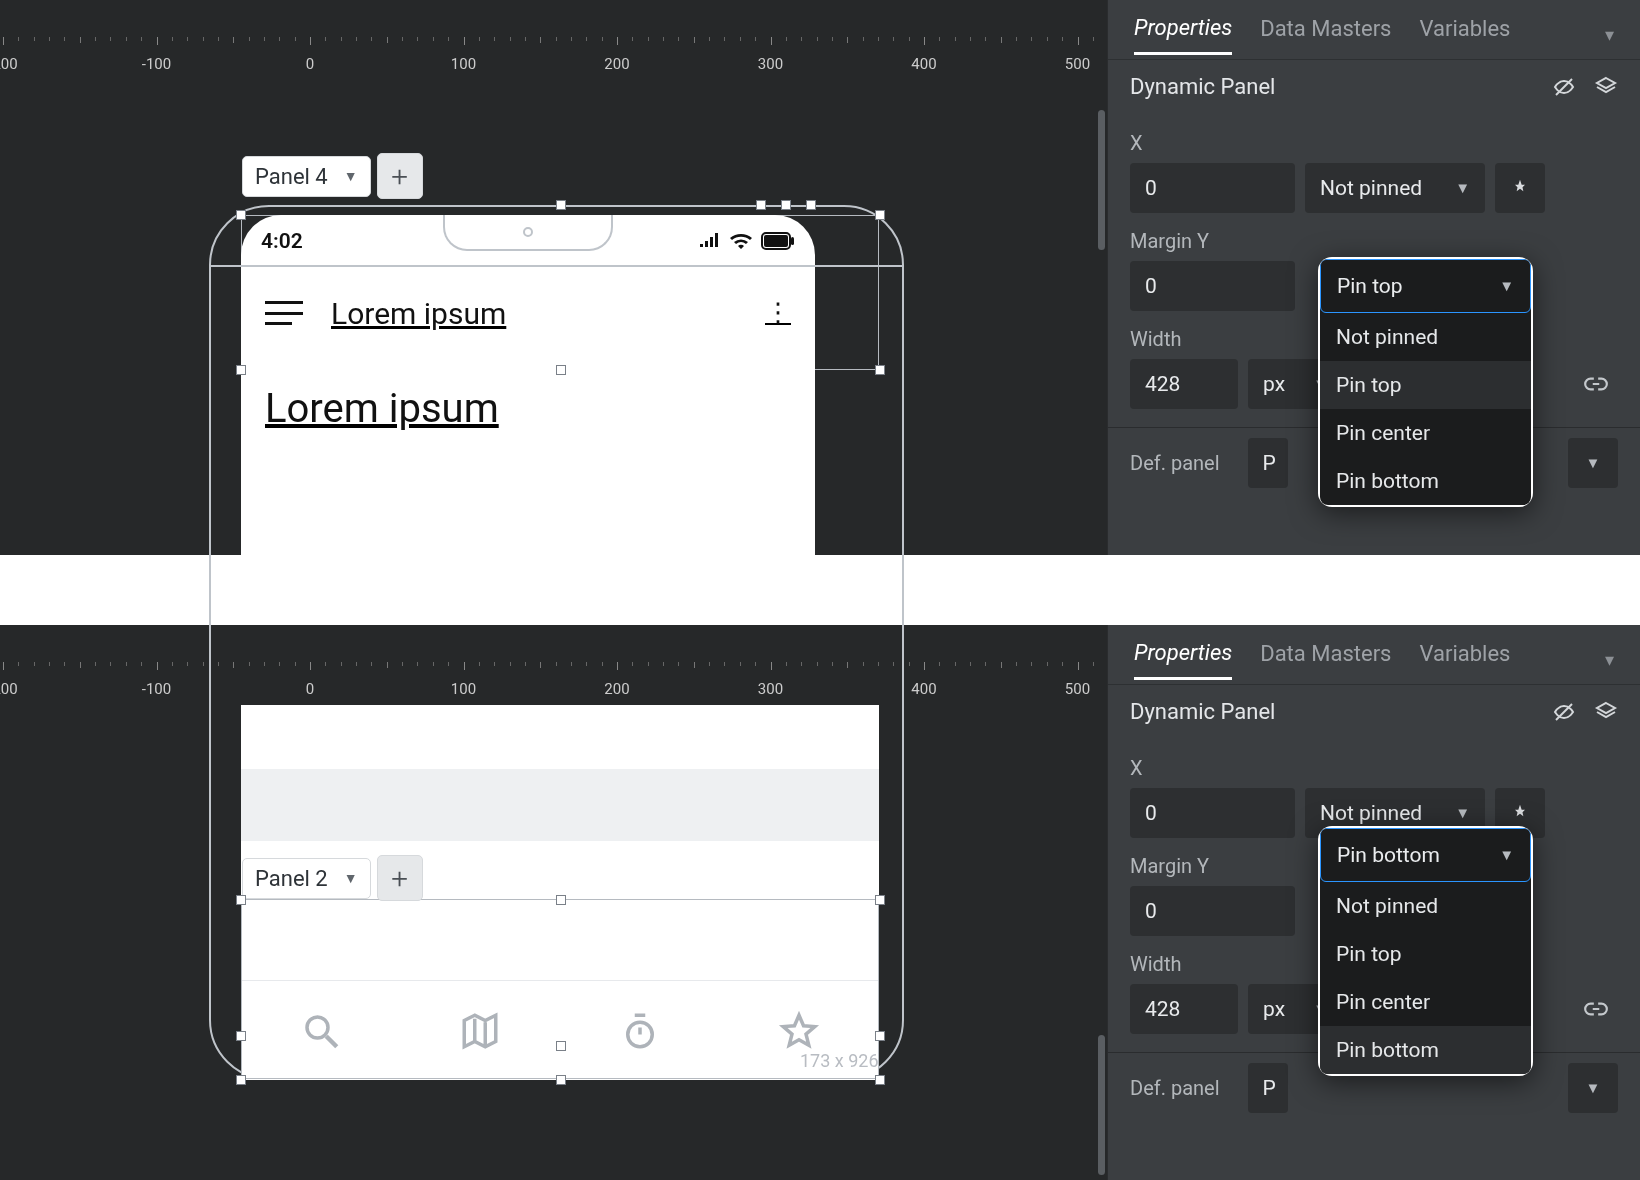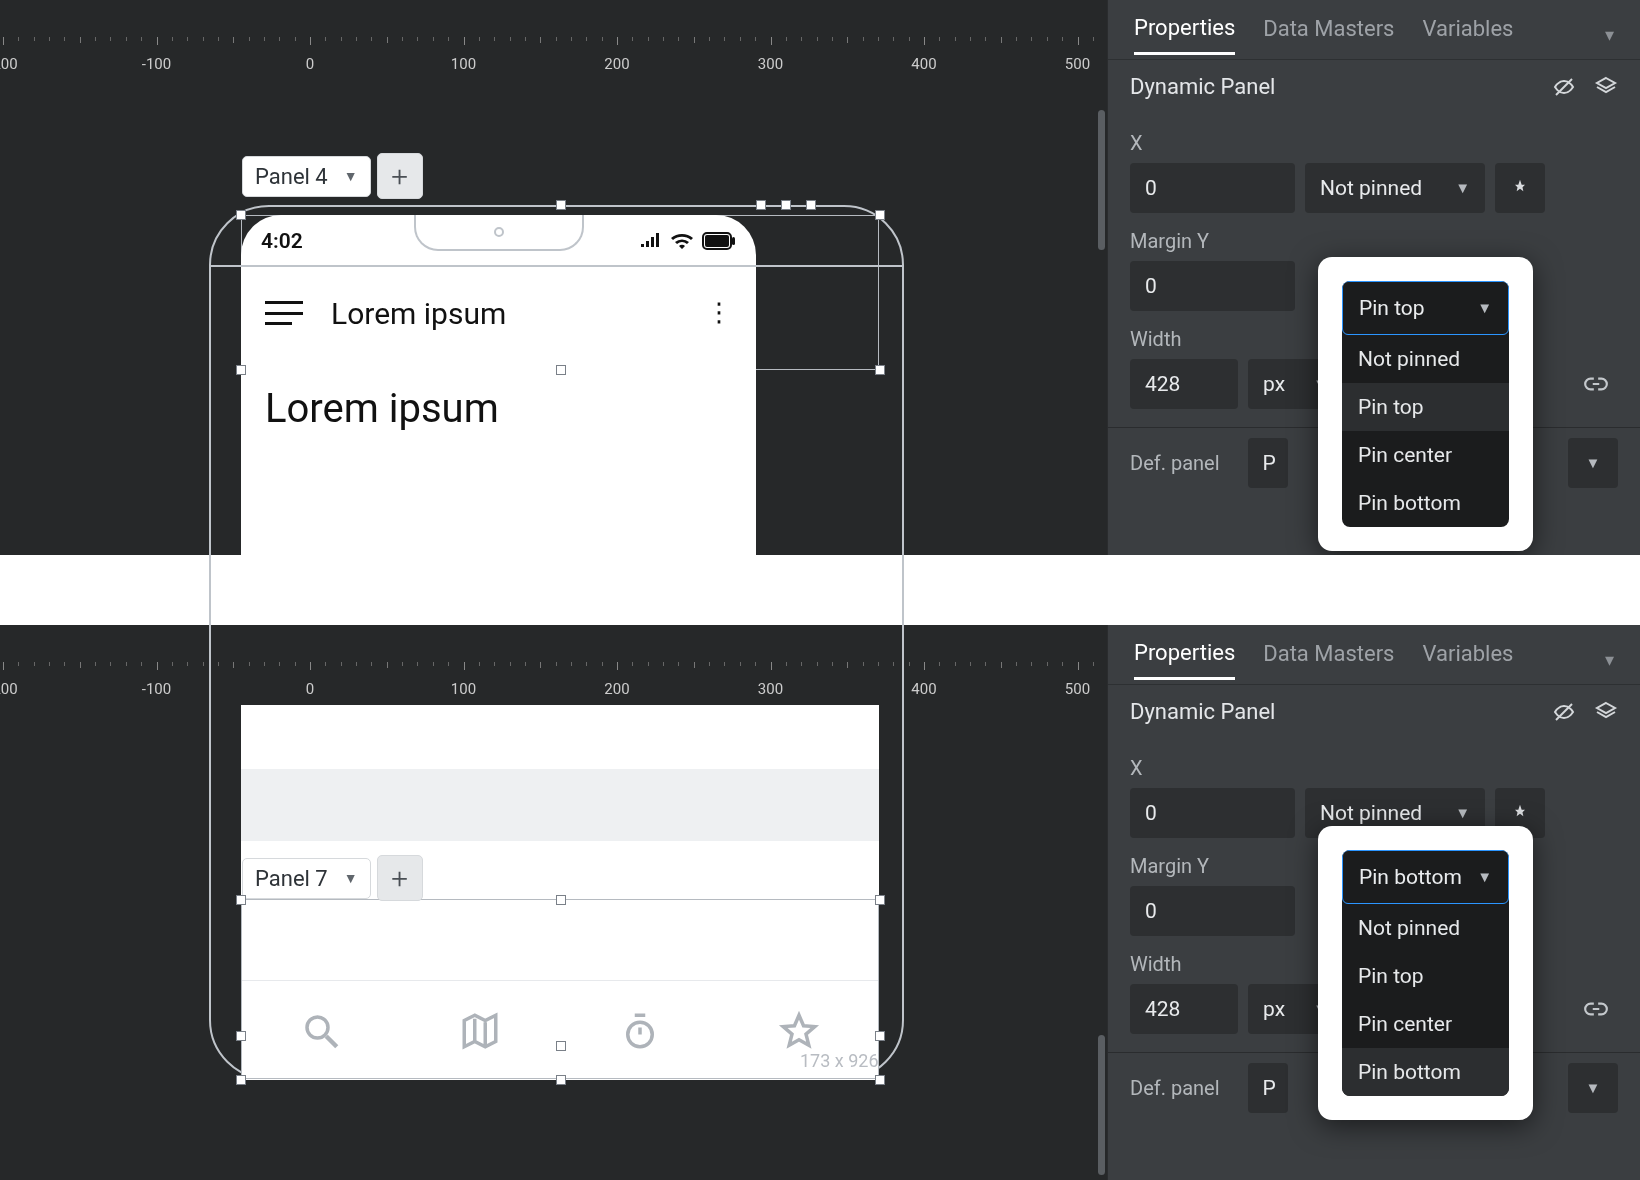--- a/index.html
+++ b/index.html
@@ -51,42 +51,42 @@
 
   .size-label { position:absolute; font-size:18px; color:#b8bcc2; }
 
   .canvas-scroll { position:absolute; right:2px; top:110px; bottom:20px; width:7px; }
   .canvas-scroll .thumb { position:absolute; width:7px; border-radius:5px; background:#5a5e62; }
 
   
   .sidebar { position:absolute; right:0; top:0; width:533px; height:555px; background:#3b3e41; color:#d4d7da; border-left:1px solid #2a2c2e; }
   .tabs { display:flex; gap:28px; padding:10px 26px 0; border-bottom:1px solid #2d3032; height:60px; align-items:center; }
   .tabs .tab { font-size:22px; color:#9ea2a7; cursor:pointer; padding-bottom:12px; }
-  .tabs .tab.active { color:#fff; border-bottom:3px solid #fff; }
+  .tabs .tab.active { color:#fff; border-bottom:3px solid #fff;font-style:italic; }
   .tabs .more { margin-left:auto; color:#8c9095; font-size:18px; }
 
   .sec-head { display:flex; align-items:center; padding:14px 22px; font-size:22px; color:#e4e6e9; }
   .sec-head .tools { margin-left:auto; display:flex; gap:18px; }
   .hidden-icon, .layers-icon { color:#d4d7da; }
 
   .props { padding:2px 22px 10px; }
   .props .lab { font-size:20px; color:#b3b7bb; margin:16px 0 8px; }
   .row { display:flex; gap:10px; align-items:center; }
   .inp { height:50px; background:#2d2f31; border:1px solid transparent; border-radius:4px; color:#e8eaec; font-size:21px; padding:0 14px; display:flex; align-items:center; }
   .inp.num { width:165px; }
   .inp.sel { width:180px; display:flex; align-items:center; justify-content:space-between; }
   .inp.seltiny { width:95px; justify-content:space-between; }
   .chev { font-size:15px; color:#b6babf; }
   .pinbtn { width:50px; height:50px; background:#2d2f31; border-radius:4px; display:flex; align-items:center; justify-content:center; }
   .link-btn { width:44px; height:44px; display:flex; align-items:center; justify-content:center; color:#c4c8cc; }
 
   .divider { height:1px; background:#2a2c2e; margin:18px -22px 4px; }
 
   
-  .dd-frame { position:absolute; background:#fff; border-radius:14px; padding:24px; box-shadow:0 6px 28px rgba(0,0,0,.55); }
+  .dd-frame { position:absolute; background:#fff; border-radius:14px; padding:2px; box-shadow:0 6px 28px rgba(0,0,0,.55); }
   .dd-body { background:#1b1c1d; border-radius:8px; overflow:hidden; }
   .dd-select { padding:14px 16px; display:flex; justify-content:space-between; align-items:center; font-size:21px; color:#eaecee; border-bottom:1px solid rgba(255,255,255,.05); }
   .dd-select.active { border:1.5px solid #2b95ff; border-radius:6px; }
   .dd-opt { padding:12px 16px; color:#e6e8ea; font-size:21px; }
   .dd-opt.hl { background:#2c2e30; }
 
   svg { display:block; }
   .svg-icon { width:24px; height:24px; }
 </style>
 </head>
@@ -208,21 +208,21 @@
       <div class="sel-box" style="left:241px; top:215px; width:638px; height:155px;"></div>
 
       <div class="panel-chip" style="left:242px; top:153px;">
         <div class="panel-select">
           <span>Panel 4</span>
           <span class="arrow">▼</span>
         </div>
         <div class="panel-plus">＋</div>
       </div>
 
-      <div class="phone-screen" style="left:241px; top:215px; width:515px; height:340px;">
+      <div class="phone-screen" style="left:241px; top:215px; width:574px; height:340px;text-decoration:underline;">
         <div class="notch">
             <div class="dot"></div>
           </div>
         <div class="statusbar" style="top:6px;">
           <span class="time">4:02</span>
           <span class="right">
             <svg class="svg-icon" viewBox="0 0 24 24">
                 <path fill="#111" d="M3 18h3v-3H3zm5 0h3V12H8zm5 0h3V8h-3zm5 0h3V4h-3z"></path>
               </svg>
             <svg class="svg-icon" viewBox="0 0 24 24">
@@ -470,21 +470,21 @@
           <svg class="svg-icon ico" viewBox="0 0 24 24">
               <path d="M12 3l2.6 6 6.4.5-5 4.3 1.6 6.3L12 17l-5.6 3.1L8 13.8 3 9.5l6.4-.5z" stroke="currentColor" stroke-width="2" fill="none"></path>
             </svg>
         </div>
       </div>
 
       <div class="sel-box" style="left:241px; top:274px; width:638px; height:180px;"></div>
 
       <div class="panel-chip" style="left:242px; top:230px;">
         <div class="panel-select">
-          <span>Panel 7</span>
+          <span>Panel 2</span>
           <span class="arrow">▼</span>
         </div>
         <div class="panel-plus">＋</div>
       </div>
 
       <div class="sel-handle" style="left:236px; top:270px;"></div>
       <div class="sel-handle" style="left:556px; top:270px;"></div>
       <div class="sel-handle" style="left:875px; top:270px;"></div>
       <div class="sel-handle" style="left:236px; top:450px;"></div>
       <div class="sel-handle" style="left:556px; top:450px;"></div>

